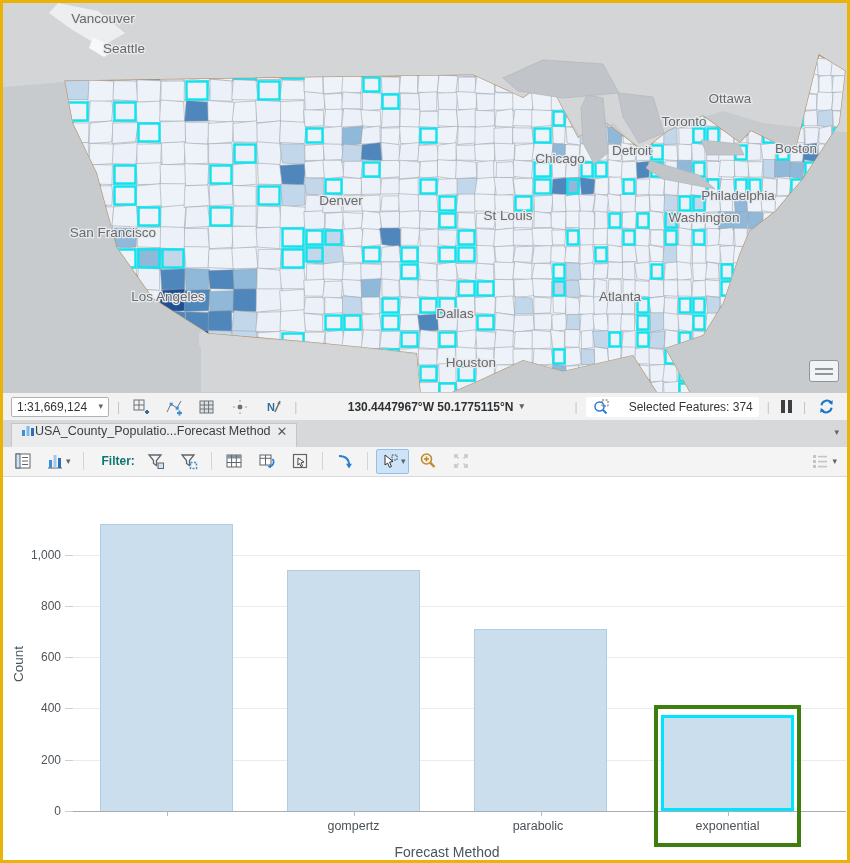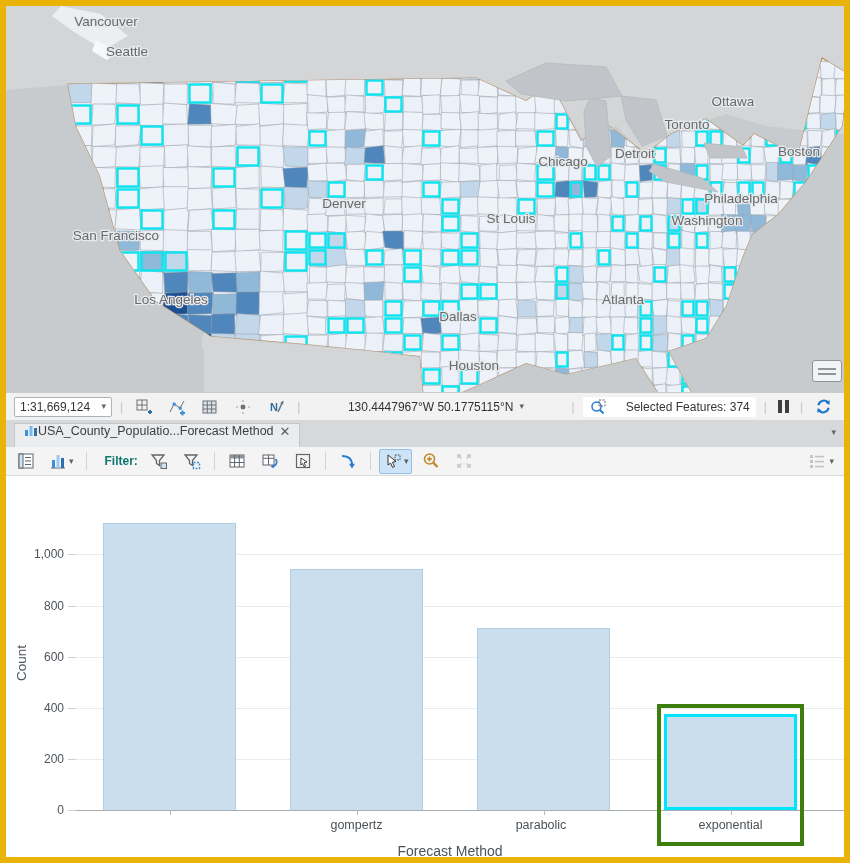--- a/index.html
+++ b/index.html
@@ -1,39 +1,39 @@
 <!DOCTYPE html>
 <html><head>
 <meta charset="utf-8">
 <style>
   * { box-sizing: border-box; margin: 0; padding: 0; }
   html,body { width:850px; height:863px; overflow:hidden; background:#fff;
               font-family:"Liberation Sans", sans-serif; }
-  .window { width:850px; height:863px; border:6px solid #eab308; background:#fff;
+  .window { width:850px; height:863px; border:3px solid #eab308; background:#fff;
             display:flex; flex-direction:column; overflow:hidden; }
 
   
   .map-view { position:relative; width:848px; height:391px; overflow:hidden; background:#c8cbce; }
   .map-canvas { position:absolute; inset:0; }
   .map-overlay-btn { position:absolute; right:12px; bottom:10px; width:30px; height:22px;
     background:#f2f3f4; border:1px solid #8e959b; border-radius:3px;
     display:flex; flex-direction:column; justify-content:center; gap:3px; padding:0 5px; }
   .map-overlay-btn i { display:block; height:2px; background:#8e959b; }
 
   
   .map-statusbar { height:28px; background:#f2f2f2; border-top:1px solid #c9ccce;
     display:flex; align-items:center; padding:0 8px; font-size:12px; color:#323538; gap:6px; }
   .scale-box { width:98px; height:20px; background:#fff; border:1px solid #aeb2b5; border-radius:2px;
     display:flex; align-items:center; justify-content:space-between; padding:0 5px; }
   .chev { font-size:9px; color:#5f6468; line-height:1; }
   .sb-sep { color:#c2c5c8; padding:0 2px; }
   .sb-icons { display:flex; align-items:center; gap:7px; }
   .sb-icons svg { display:block; }
   .sb-spacer { flex:1; }
-  .coords { display:flex; align-items:center; gap:6px; color:#2f3235; }
+  .coords { display:flex; align-items:center; gap:6px; color:#2f3235;font-weight:bold; }
   .sel-chip { background:#fff; height:20px; display:flex; align-items:center; gap:19px; padding:0 6px; border-radius:2px; }
   .pause-icon { display:flex; gap:3px; padding:0 3px; }
   .pause-icon i { display:block; width:4px; height:13px; background:#3c4043; }
 
   
   .tab-bar { height:27px; background:#d6d8d9; display:flex; align-items:flex-end; padding:0 0 0 8px; position:relative; }
   .tab { height:24px; background:#ebeced; border:1px solid #c3c6c8; border-bottom:none;
     display:flex; align-items:flex-start; gap:0; padding:0 9px; font-size:12.5px; color:#3b3e40; }
   .tab-close { color:#5a5e61; font-size:13px; padding-left:6px; cursor:default; }
   .tabbar-chev { position:absolute; right:8px; top:8px; }

